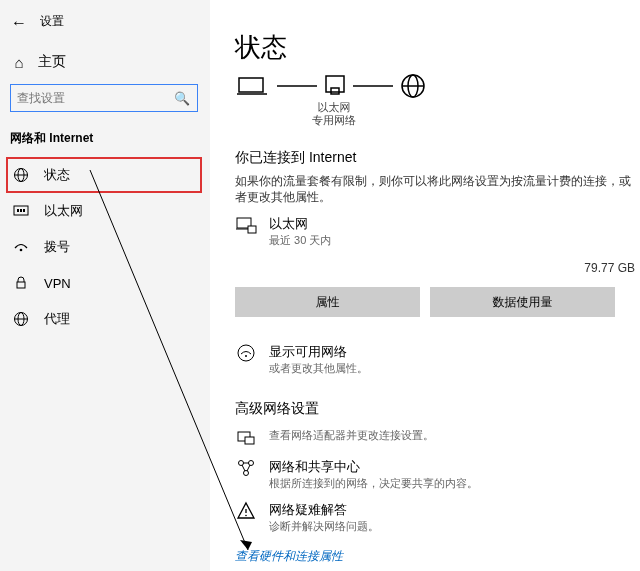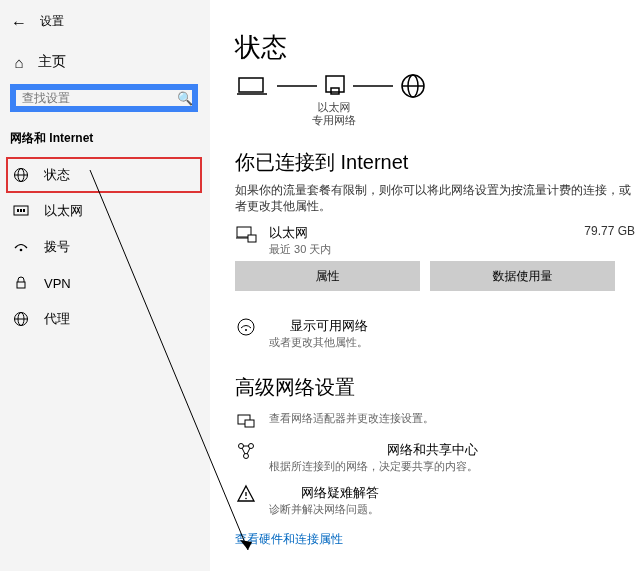--- a/index.html
+++ b/index.html
@@ -19,21 +19,21 @@
     width: 210px; height: 571px;
     background: #f4f4f4;
     padding: 8px 10px;
   }
   .top-row { display: flex; align-items: center; gap: 12px; height: 26px; }
   .home-row { display: flex; align-items: center; gap: 10px; margin-top: 16px; height: 24px; }
   .home-row span:last-child { font-size: 14px; font-family: Liberation Mono, monospace; }
   .search {
     margin-top: 10px;
     display: flex; align-items: center;
-    border: 6px solid #3b82f6;
+    border: 1px solid #3b82f6;
     height: 28px;
     background: #f4f4f4;
     padding: 0 6px;
     width: 188px;
   }
   .search input {
     flex: 1; border: none; background: transparent; outline: none;
     font-size: 12px; color: #666;
   }
   .sect {
@@ -57,40 +57,40 @@
     width: 400px;
     padding-top: 30px;
   }
   h1 { font-size: 26px; font-weight: 400; }
   .diagram {
     margin-top: 6px;
     display:flex; align-items:center; gap:4px;
   }
   .diagram svg { display:block; }
   .diag-cap { text-align:center; font-size:11px; color:#444; width:46px; line-height:13px;}
-  h2 { font-size: 20px; font-weight: 400; margin-top: 22px; }
+  h2 { font-size: 14px; font-weight: 400; margin-top: 22px; }
   .desc { font-size: 12px; color:#333; margin-top:6px; line-height:16px; }
   .conn-row {
     display:flex; align-items:flex-start; gap:12px; margin-top:10px;
   }
   .conn-text { flex:1; }
   .conn-text .t1 { font-size:13px; }
   .conn-text .t2 { font-size:11px; color:#666; }
-  .conn-gb { font-size:12px; color:#333; }
-  .btns { display:flex; gap:10px; margin-top:4px; }
+  .conn-gb { font-size:12px; color:#333;margin-top:46px; }
+  .btns { display:flex; gap:10px; margin-top:12px; }
   .btn {
     background:#ccc; border:none; height:30px; width:185px;
     font-size:12px; color:#000; cursor:pointer;
   }
   .row {
-    display:flex; gap:12px; align-items:flex-start; margin-top:10px;text-align:right;
+    display:flex; gap:12px; align-items:flex-start; margin-top:10px;
   }
   .row .txt .t1 { font-size:13px; }
   .row .txt .t2 { font-size:11px; color:#666; }
-  .link { color:#0067c0; font-size:12px; margin-top:14px; display:block; }
+  .link { color:#0067c0; font-size:12px; margin-top:14px; display:block;font-style:italic; }
   .sm-icon { width:22px; display:flex; justify-content:center; }
   svg.arrow {
     position:absolute;
     left:80px; top:170px;
     pointer-events:none;
   }
 </style>
 </head>
 <body>
 

